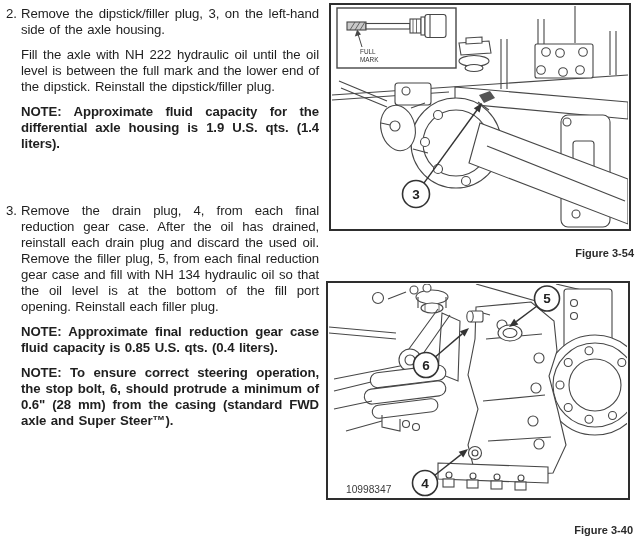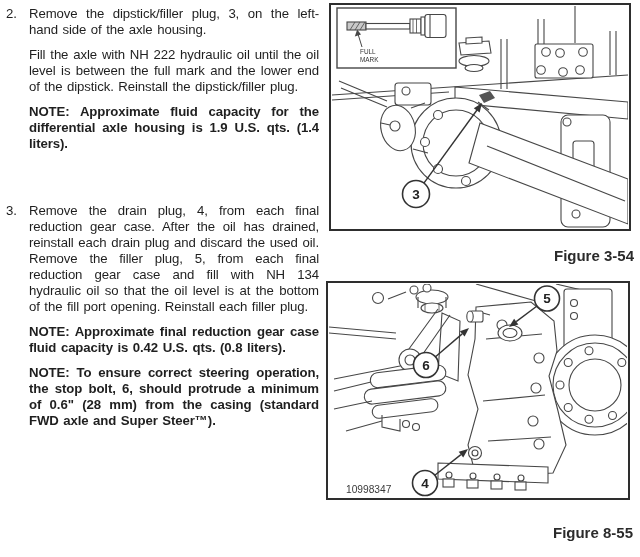--- a/index.html
+++ b/index.html
@@ -3,52 +3,52 @@
 <meta charset="utf-8">
 <style>
   html,body{margin:0;padding:0;}
   body{
     width:640px;height:557px;position:relative;overflow:hidden;
     background:#ffffff;color:#222;
     font-family:"Liberation Sans",sans-serif;
   }
   .text-col{position:absolute;left:6px;top:6px;width:313px;}
   .step{position:relative;}
-  .step p{margin:0 0 9px 23px;font-size:13.2px;line-height:16px;
+  .step p{margin:0 0 9px 15px;font-size:13.2px;line-height:16px;
           text-align:justify;letter-spacing:-0.1px;word-spacing:1px;color:#1f1f1f;}
   .step p.note{font-weight:bold;}
   .step .num{position:absolute;left:0;top:0;width:18px;font-size:13.2px;
              line-height:16px;color:#1f1f1f;}
   .step-3{margin-top:51px;}
   .figure{position:absolute;background:#fff;}
   .fig54{left:329px;top:3px;width:302px;height:228px;}
   .fig55{left:326px;top:281px;width:304px;height:219px;}
   .fig-caption{position:absolute;width:164px;text-align:right;
-               font-size:15px;font-weight:bold;color:#2b2b2b;}
+               font-size:11px;font-weight:bold;color:#2b2b2b;}
   .cap54{left:470px;top:247px;}
   .cap55{left:469px;top:524px;}
   svg{display:block;}
   svg text{font-family:"Liberation Sans",sans-serif;}
 </style>
 </head>
 <body>
 
 <div class="text-col">
 
   <section class="step step-2">
     <span class="num">2.</span>
     <p>Remove the dipstick/filler plug, 3, on the left-hand side of the axle housing.</p>
     <p>Fill the axle with NH 222 hydraulic oil until the oil level is between the full mark and the lower end of the dipstick. Reinstall the dipstick/filler plug.</p>
     <p class="note">NOTE: Approximate fluid capacity for the differential axle housing is 1.9 U.S. qts. (1.4 liters).</p>
   </section>
 
   <section class="step step-3">
     <span class="num">3.</span>
     <p>Remove the drain plug, 4, from each final reduction gear case. After the oil has drained, reinstall each drain plug and discard the used oil. Remove the filler plug, 5, from each final reduction gear case and fill with NH 134 hydraulic oil so that the oil level is at the bottom of the fill port opening. Reinstall each filler plug.</p>
-    <p class="note">NOTE: Approximate final reduction gear case fluid capacity is 0.42 U.S. qts. (0.8 liters).</p>
+    <p class="note">NOTE: Approximate final reduction gear case fluid capacity is 0.85 U.S. qts. (0.4 liters).</p>
     <p class="note">NOTE: To ensure correct steering operation, the stop bolt, 6, should protrude a minimum of 0.6" (28 mm) from the casing (standard FWD axle and Super Steer™).</p>
   </section>
 
 </div>
 
 <div class="figure fig54">
 <svg width="302" height="228" viewBox="0 0 302 228">
   <defs>
         <clipPath id="c54">
           <rect x="3" y="3" width="296" height="222"></rect>
@@ -202,13 +202,13 @@
   <text x="100" y="88.5" text-anchor="middle" font-size="13.5" font-weight="600" fill="#222">6</text>
 
   <line x1="108.8" y1="194.2" x2="134.9" y2="173.6" stroke="#333" stroke-width="1.4"></line>
   <polygon points="142,168 137.2,176.4 132.7,170.8" fill="#333"></polygon>
   <circle cx="99" cy="202" r="12.5" fill="#fff" stroke="#333" stroke-width="1.6"></circle>
   <text x="99" y="206.5" text-anchor="middle" font-size="13.5" font-weight="600" fill="#222">4</text>
 
   <text x="20" y="212" font-size="10.2" fill="#3a3a3a">10998347</text>
 </svg>
 </div>
-<div class="fig-caption cap55">Figure 8-55</div>
+<div class="fig-caption cap55">Figure 3-40</div>
 
 </body></html>

